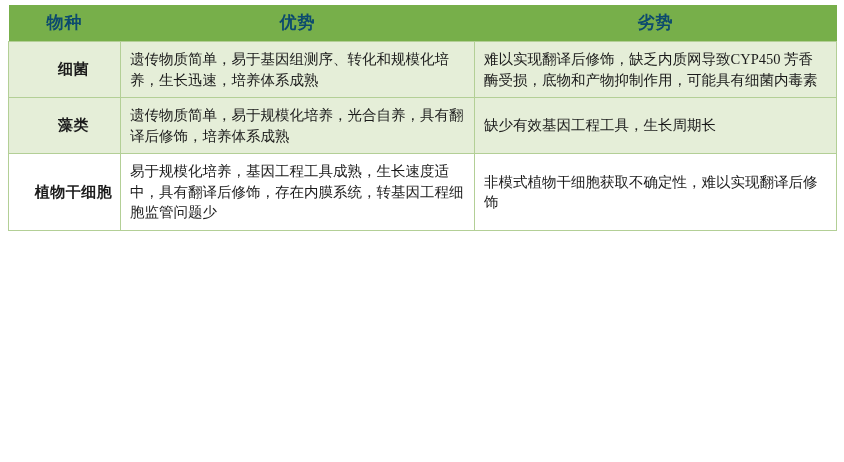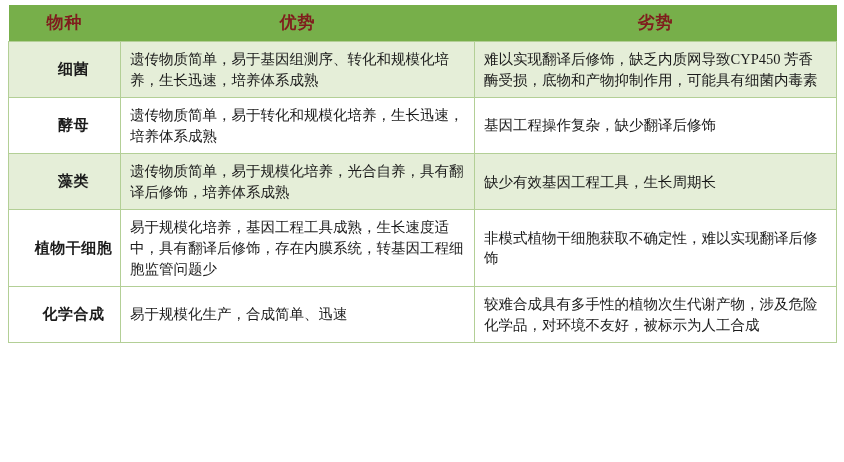--- a/index.html
+++ b/index.html
@@ -23,21 +23,21 @@
     border-collapse: collapse;
     table-layout: fixed;
     width: 828px;
   }
   table.comparison col.c-species { width: 112px; }
   table.comparison col.c-adv     { width: 354px; }
   table.comparison col.c-dis     { width: 362px; }
 
   thead th {
     background: #77af4a;
-    color: #7f1d1d;
+    color: #0c4a6e;
     font-weight: bold;
     font-size: 17px;
     text-align: center;
     padding: 6px 4px 7px 4px;
     border: none;
     letter-spacing: 1px;
   }
 
   tbody td {
     border: 1px solid #b3cf96;
@@ -79,35 +79,25 @@
         <th>优势</th>
         <th>劣势</th>
       </tr>
     </thead>
     <tbody>
       <tr class="tint">
         <td class="species">细菌</td>
         <td class="adv">遗传物质简单，易于基因组测序、转化和规模化培养，生长迅速，培养体系成熟</td>
         <td class="dis">难以实现翻译后修饰，缺乏内质网导致CYP450 芳香酶受损，底物和产物抑制作用，可能具有细菌内毒素</td>
       </tr>
-      <tr class="plain">
-        <td class="species">酵母</td>
-        <td class="adv">遗传物质简单，易于转化和规模化培养，生长迅速，培养体系成熟</td>
-        <td class="dis">基因工程操作复杂，缺少翻译后修饰</td>
-      </tr>
       <tr class="tint">
         <td class="species">藻类</td>
         <td class="adv">遗传物质简单，易于规模化培养，光合自养，具有翻译后修饰，培养体系成熟</td>
         <td class="dis">缺少有效基因工程工具，生长周期长</td>
       </tr>
       <tr class="plain">
         <td class="species">植物干细胞</td>
         <td class="adv">易于规模化培养，基因工程工具成熟，生长速度适中，具有翻译后修饰，存在内膜系统，转基因工程细胞监管问题少</td>
         <td class="dis">非模式植物干细胞获取不确定性，难以实现翻译后修饰</td>
       </tr>
-      <tr class="plain">
-        <td class="species">化学合成</td>
-        <td class="adv">易于规模化生产，合成简单、迅速</td>
-        <td class="dis">较难合成具有多手性的植物次生代谢产物，涉及危险化学品，对环境不友好，被标示为人工合成</td>
-      </tr>
     </tbody>
   </table>
 </div>
 
 </body></html>

